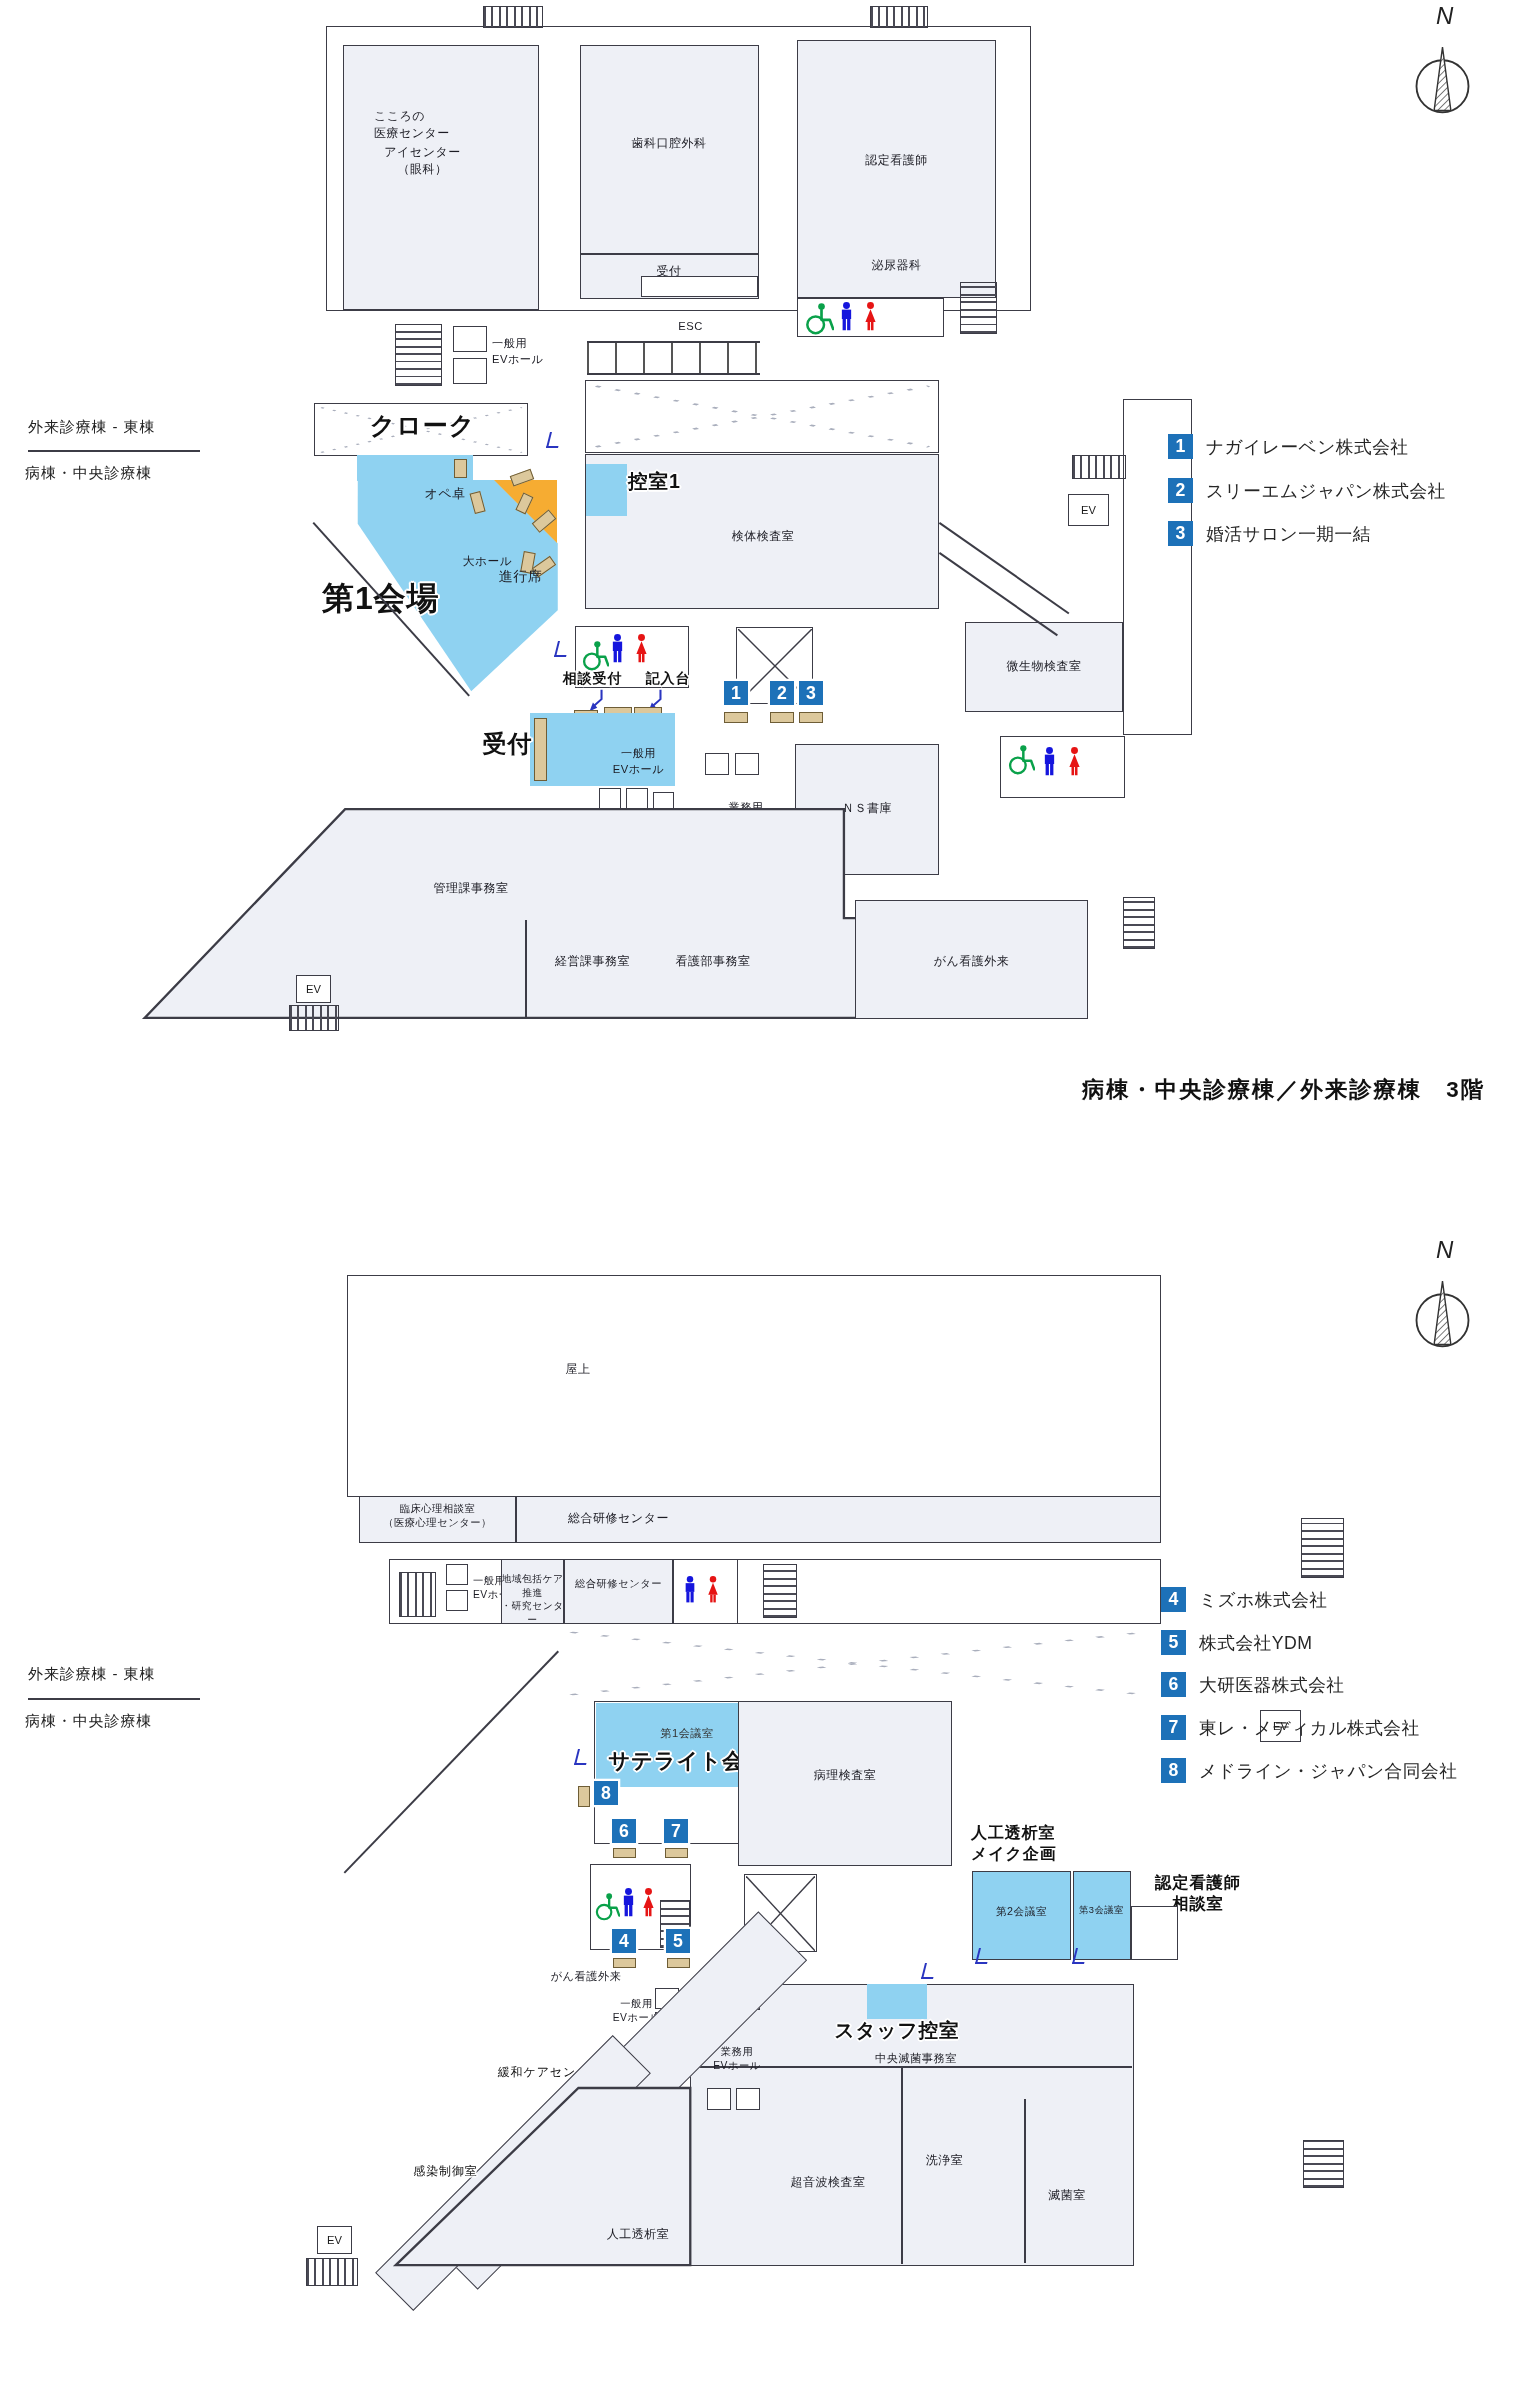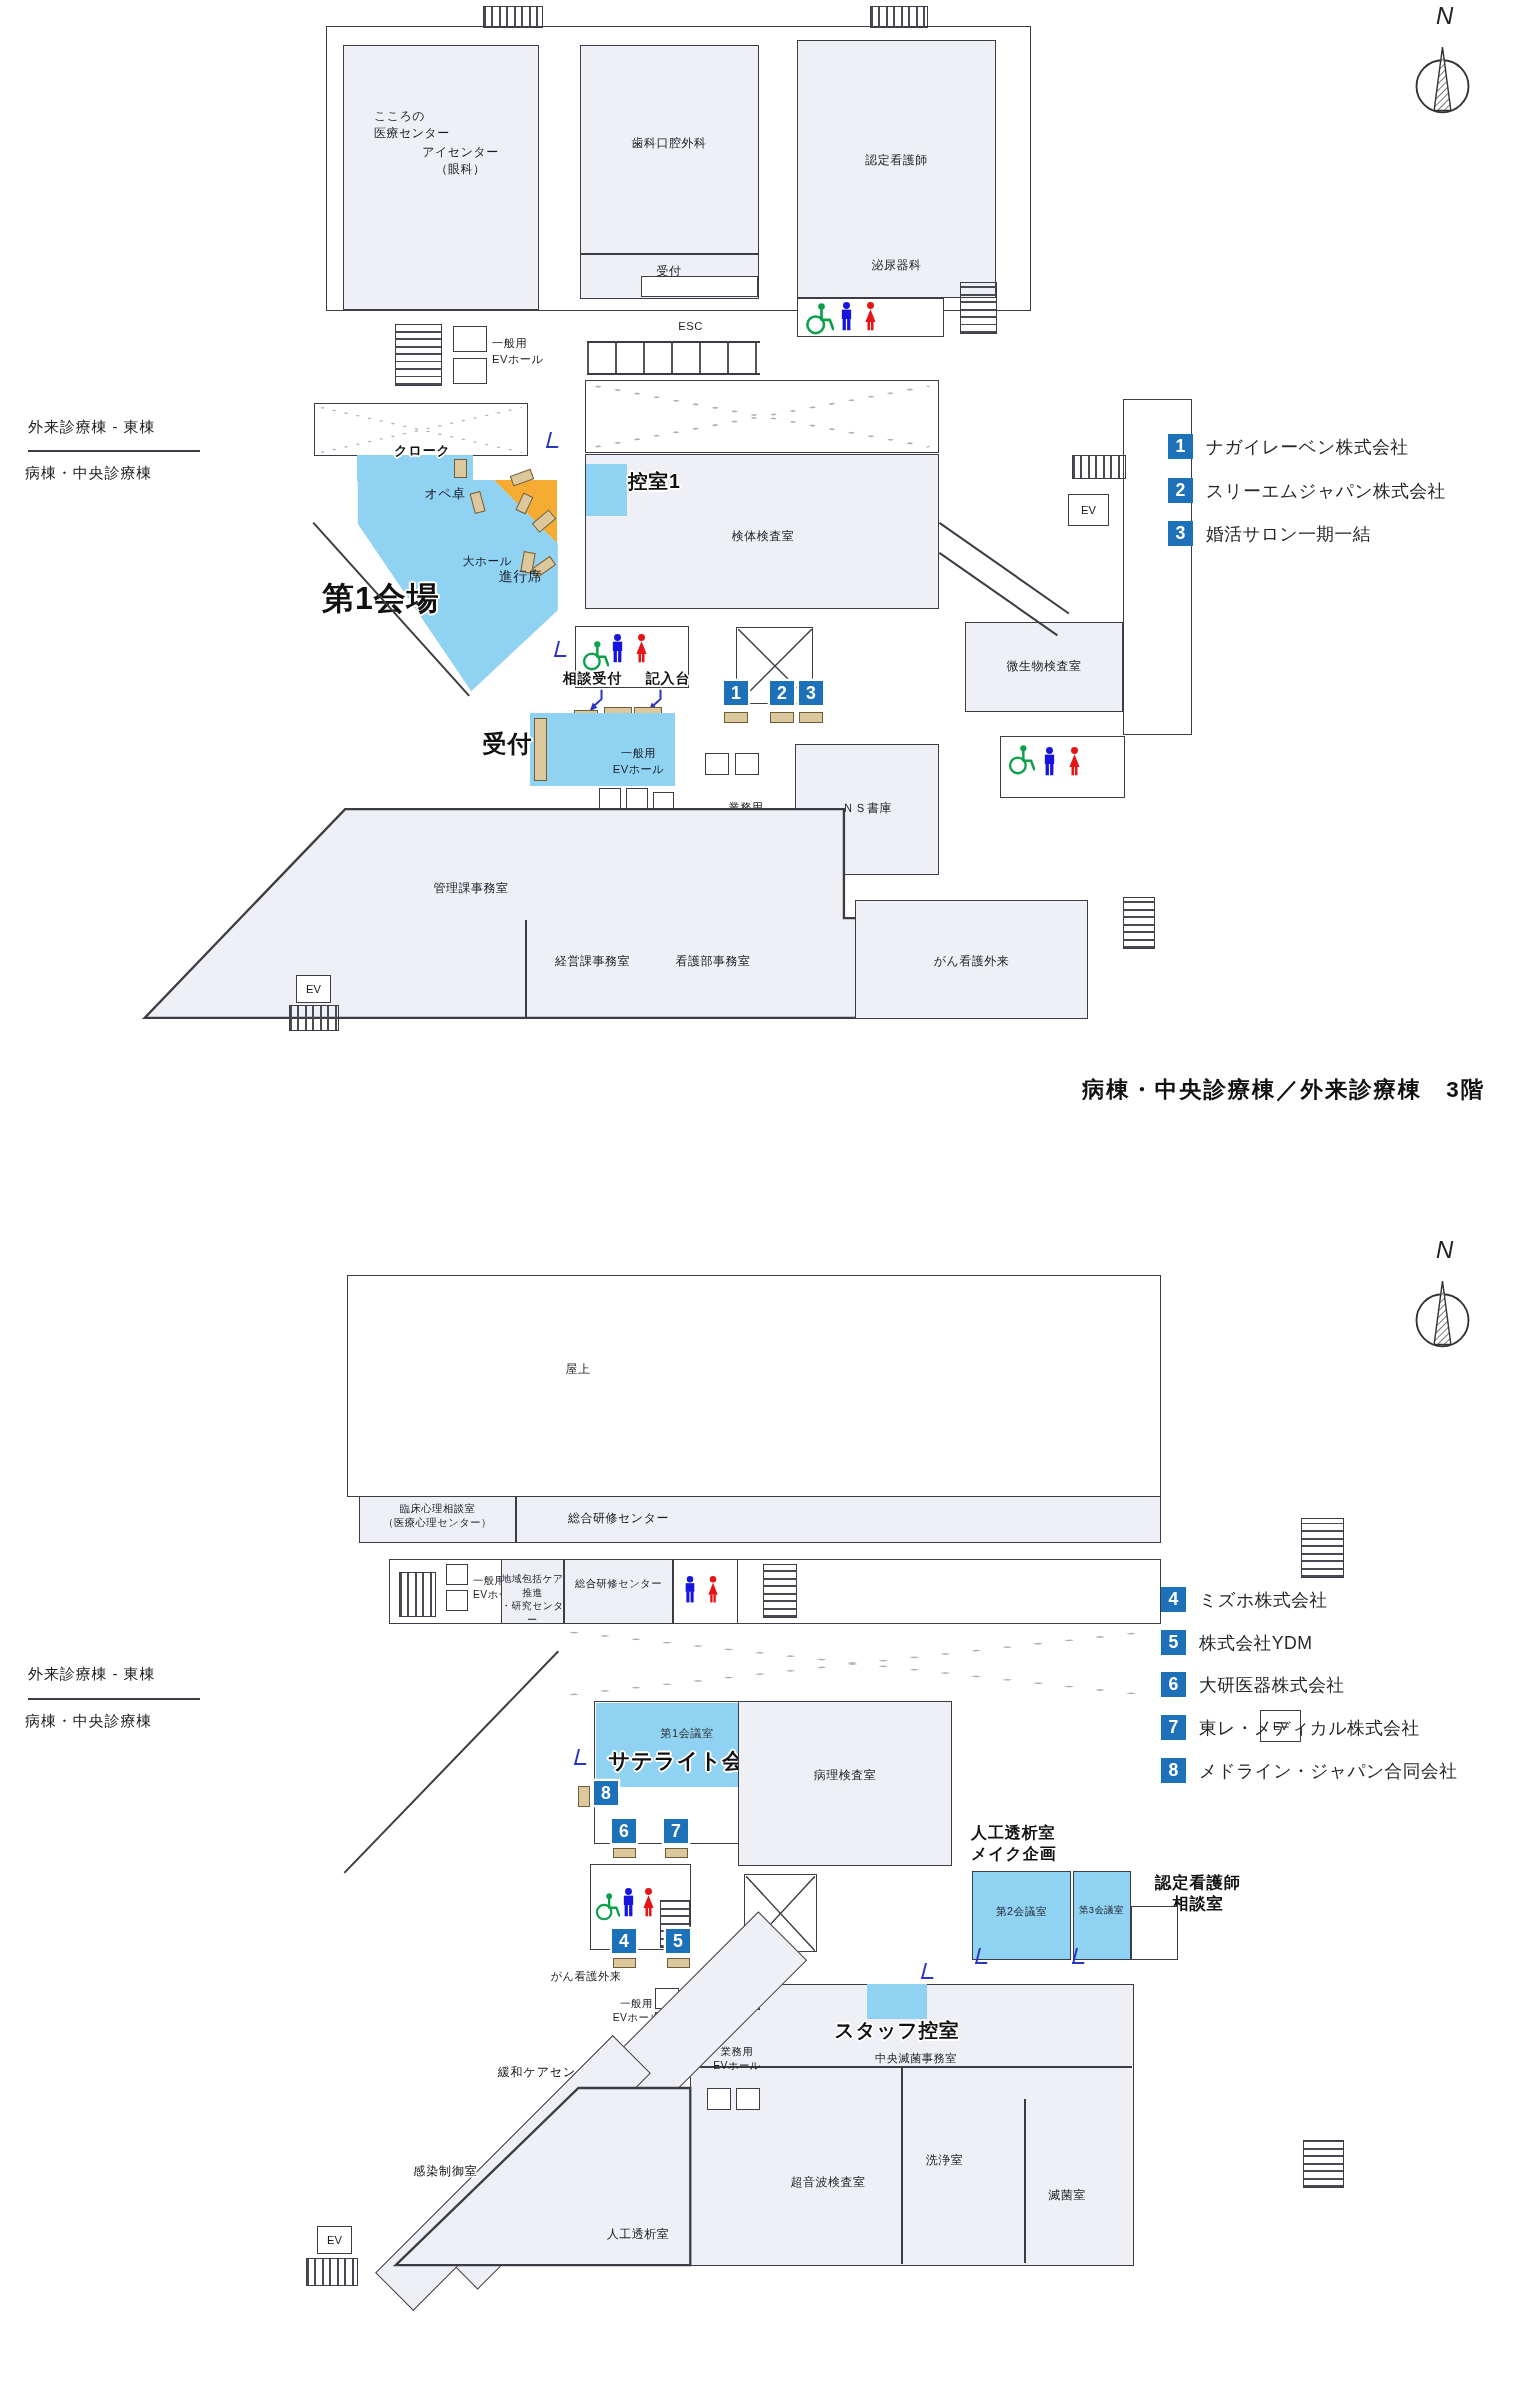--- a/index.html
+++ b/index.html
@@ -55,21 +55,21 @@
     <path d="M35 16 L44 84 L26 84 Z" fill="url(#hp1)" stroke="#333" stroke-width="1.5"></path>
   </svg>
 
   <div class="room wroom" style="left:326px;top:26px;width:705px;height:285px;"></div>
   <div class="stv" style="left:483px;top:5.6px;width:60px;height:22.4px;"></div>
   <div class="stv" style="left:870px;top:5.6px;width:58px;height:22.4px;"></div>
 
   <div class="room" style="left:343px;top:45px;width:196px;height:265px;"></div>
   <div class="lbl left" style="left:374px;top:108px;width:131px;">こころの
 医療センター</div>
-  <div class="lbl" style="left:386px;top:144px;width:149px;">アイセンター
+  <div class="lbl" style="left:348px;top:144px;width:149px;">アイセンター
 （眼科）</div>
 
   <div class="room" style="left:580px;top:45px;width:179px;height:209px;"></div>
   <div class="lbl" style="left:585px;top:135px;width:168px;">歯科口腔外科</div>
   <div class="room" style="left:580px;top:254px;width:179px;height:45px;"></div>
   <div class="lbl" style="left:585px;top:263px;width:168px;">受付</div>
   <div class="evbox" style="left:641px;top:276px;width:117px;height:20.5px;"></div>
 
   <div class="room" style="left:797px;top:40px;width:199px;height:258px;"></div>
   <div class="lbl" style="left:797px;top:152px;width:199px;">認定看護師</div>
@@ -108,21 +108,21 @@
     <line x1="2" y1="2" x2="98" y2="58" stroke="#a9aebc" stroke-width="1.4" stroke-dasharray="1.5 5"></line>
       <line x1="2" y1="58" x2="98" y2="2" stroke="#a9aebc" stroke-width="1.4" stroke-dasharray="1.5 5"></line>
   </svg>
   <div class="room wroom" style="left:585px;top:380px;width:354px;height:73px;"></div>
   <svg class="abs" style="left:589px;top:384px;width:347px;height:65px;" viewBox="0 0 100 60" preserveAspectRatio="none">
     <line x1="2" y1="2" x2="98" y2="58" stroke="#a9aebc" stroke-width="1.4" stroke-dasharray="1.5 5"></line>
       <line x1="2" y1="58" x2="98" y2="2" stroke="#a9aebc" stroke-width="1.4" stroke-dasharray="1.5 5"></line>
   </svg>
 
   <div class="bluearea" style="left:357px;top:455px;width:116px;height:26px;"></div>
-  <div class="lbl big" style="left:362px;top:442px;width:121px;font-size:13px;">クローク</div>
+  <div class="lbl big" style="left:362px;top:408px;width:121px;font-size:25px;">クローク</div>
   <svg class="abs" style="left:322px;top:480px;width:238px;height:214px;" viewBox="0 0 255 230">
     <polygon points="38,0 185,0 253,68 253,140 160,227 38,47" fill="#8fd2f1"></polygon>
   </svg>
   <svg class="abs" style="left:494px;top:480px;width:63px;height:63px;" viewBox="0 0 68 68">
     <polygon points="0,0 68,0 68,68" fill="#f6ac32"></polygon>
   </svg>
   <div class="table" style="left:454px;top:459px;width:13px;height:18.6px;"></div>
   <div class="table" style="left:472px;top:492px;width:11.2px;height:20.5px;transform:rotate(-15deg);"></div>
   <div class="table" style="left:511px;top:472px;width:22.4px;height:11.2px;transform:rotate(-20deg);"></div>
   <div class="table" style="left:519px;top:494px;width:11.2px;height:18.6px;transform:rotate(25deg);"></div>

